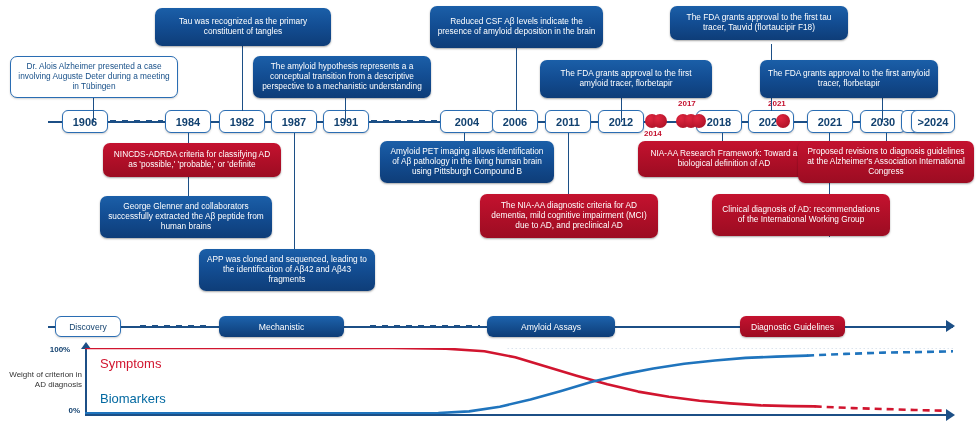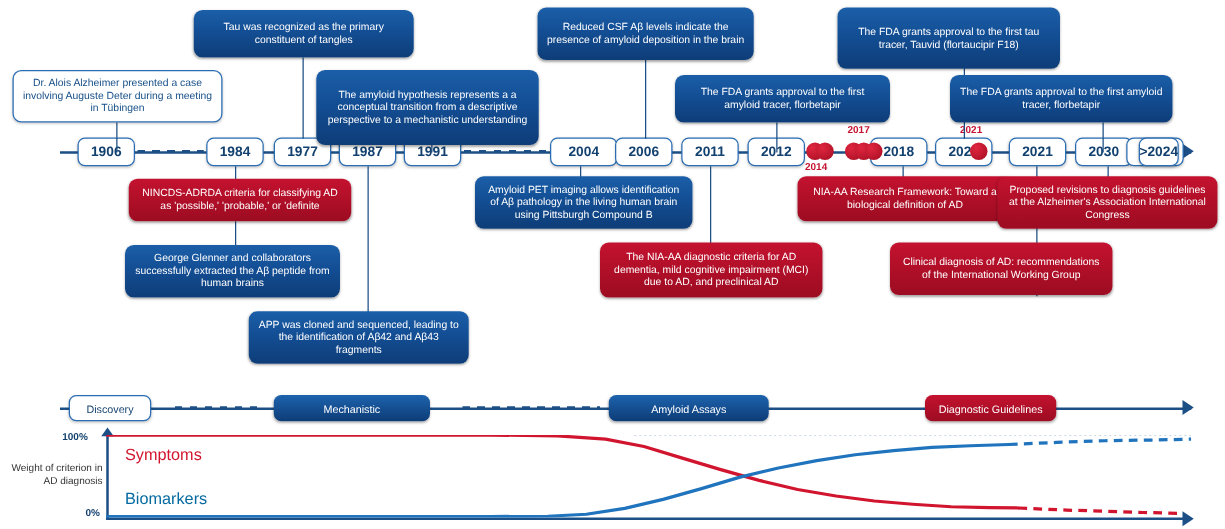--- a/index.html
+++ b/index.html
@@ -77,33 +77,33 @@
 
 <div id="axis-line"></div>
 <div id="axis-arrow"></div>
 
 <div class="dash-seg" style="left:110px;width:53px;"></div>
 <div class="dash-seg" style="left:371px;width:68px;"></div>
 
 <div id="year-pills">
     <div class="yearpill" style="left: 62px; width: 46px;">1906</div>
     <div class="yearpill" style="left: 165px; width: 46px;">1984</div>
-    <div class="yearpill" style="left: 219px; width: 46px;">1977</div>
+    <div class="yearpill" style="left: 219px; width: 46px;">1982</div>
     <div class="yearpill" style="left: 271px; width: 46px;">1987</div>
     <div class="yearpill" style="left: 323px; width: 46px;">1991</div>
     <div class="yearpill" style="left: 440px; width: 54px;">2004</div>
     <div class="yearpill" style="left: 492px; width: 46px;">2006</div>
     <div class="yearpill" style="left: 545px; width: 46px;">2011</div>
     <div class="yearpill" style="left: 598px; width: 46px;">2012</div>
     <div class="yearpill" style="left: 696px; width: 46px;">2018</div>
     <div class="yearpill" style="left: 748px; width: 46px;">2020</div>
     <div class="yearpill" style="left: 807px; width: 46px;">2021</div>
     <div class="yearpill" style="left: 860px; width: 46px;">2030</div>
     <div class="yearpill" style="left: 901px; width: 46px;">2023</div>
-    <div class="yearpill" style="left: 911px; width: 32px;">&gt;2024</div>
+    <div class="yearpill" style="left: 911px; width: 44px;">&gt;2024</div>
   </div>
 <div id="dot-markers">
     <div class="redlabel" style="left: 644px; top: 99px; margin-top: 30px;">2014</div>
     <div class="reddot" style="left: 645px;"></div>
     <div class="reddot" style="left: 653px;"></div>
     <div class="redlabel" style="left: 678px; top: 99px;">2017</div>
     <div class="reddot" style="left: 676px;"></div>
     <div class="reddot" style="left: 684px;"></div>
     <div class="reddot" style="left: 692px;"></div>
     <div class="redlabel" style="left: 768px; top: 99px;">2021</div>
@@ -123,24 +123,24 @@
 <div class="stem" style="left:294px;top:133px;height:117px;"></div>
 <div class="stem" style="left:464px;top:133px;height:10px;"></div>
 <div class="stem" style="left:568px;top:133px;height:62px;"></div>
 <div class="stem" style="left:722px;top:133px;height:10px;"></div>
 <div class="stem" style="left:829px;top:133px;height:104px;"></div>
 <div class="stem" style="left:886px;top:133px;height:10px;"></div>
 
 <div id="event-boxes">
     <div class="box outline" style="left: 10px; top: 56px; width: 168px; height: 42px;">Dr. Alois Alzheimer presented a case involving Auguste Deter during a meeting in Tübingen</div>
     <div class="box blue" style="left: 155px; top: 8px; width: 176px; height: 38px;">Tau was recognized as the primary constituent of tangles</div>
-    <div class="box blue" style="left: 253px; top: 56px; width: 178px; height: 60px;">The amyloid hypothesis represents a a conceptual transition from a descriptive perspective to a mechanistic understanding</div>
+    <div class="box blue" style="left: 253px; top: 56px; width: 178px; height: 42px;">The amyloid hypothesis represents a a conceptual transition from a descriptive perspective to a mechanistic understanding</div>
     <div class="box blue" style="left: 430px; top: 6px; width: 173px; height: 42px;">Reduced CSF Aβ levels indicate the presence of amyloid deposition in the brain</div>
     <div class="box blue" style="left: 540px; top: 60px; width: 172px; height: 38px;">The FDA grants approval to the first amyloid tracer, florbetapir</div>
-    <div class="box blue" style="left: 670px; top: 6px; width: 178px; height: 49px;">The FDA grants approval to the first tau tracer, Tauvid (flortaucipir F18)</div>
+    <div class="box blue" style="left: 670px; top: 6px; width: 178px; height: 34px;">The FDA grants approval to the first tau tracer, Tauvid (flortaucipir F18)</div>
     <div class="box blue" style="left: 760px; top: 60px; width: 178px; height: 38px;">The FDA grants approval to the first amyloid tracer, florbetapir</div>
     <div class="box red" style="left: 103px; top: 143px; width: 178px; height: 34px;">NINCDS-ADRDA criteria for classifying AD as 'possible,' 'probable,' or 'definite</div>
     <div class="box blue" style="left: 100px; top: 196px; width: 172px; height: 42px;">George Glenner and  collaborators successfully extracted the Aβ peptide from human brains</div>
     <div class="box blue" style="left: 199px; top: 249px; width: 176px; height: 42px;">APP was cloned and sequenced, leading to the identification of Aβ42 and Aβ43 fragments</div>
     <div class="box blue" style="left: 380px; top: 141px; width: 174px; height: 42px;">Amyloid PET imaging allows identification of Aβ pathology in the living human brain using Pittsburgh Compound B</div>
     <div class="box red" style="left: 480px; top: 194px; width: 178px; height: 44px;">The NIA-AA diagnostic criteria for AD dementia, mild cognitive impairment (MCI) due to AD, and preclinical AD</div>
     <div class="box red" style="left: 638px; top: 141px; width: 172px; height: 36px;">NIA-AA Research Framework: Toward a biological definition of AD</div>
     <div class="box red" style="left: 712px; top: 194px; width: 178px; height: 42px;">Clinical diagnosis of AD: recommendations of the International Working Group</div>
     <div class="box red" style="left: 798px; top: 141px; width: 176px; height: 42px;">Proposed revisions to diagnosis guidelines at the Alzheimer's Association International Congress</div>
   </div>

